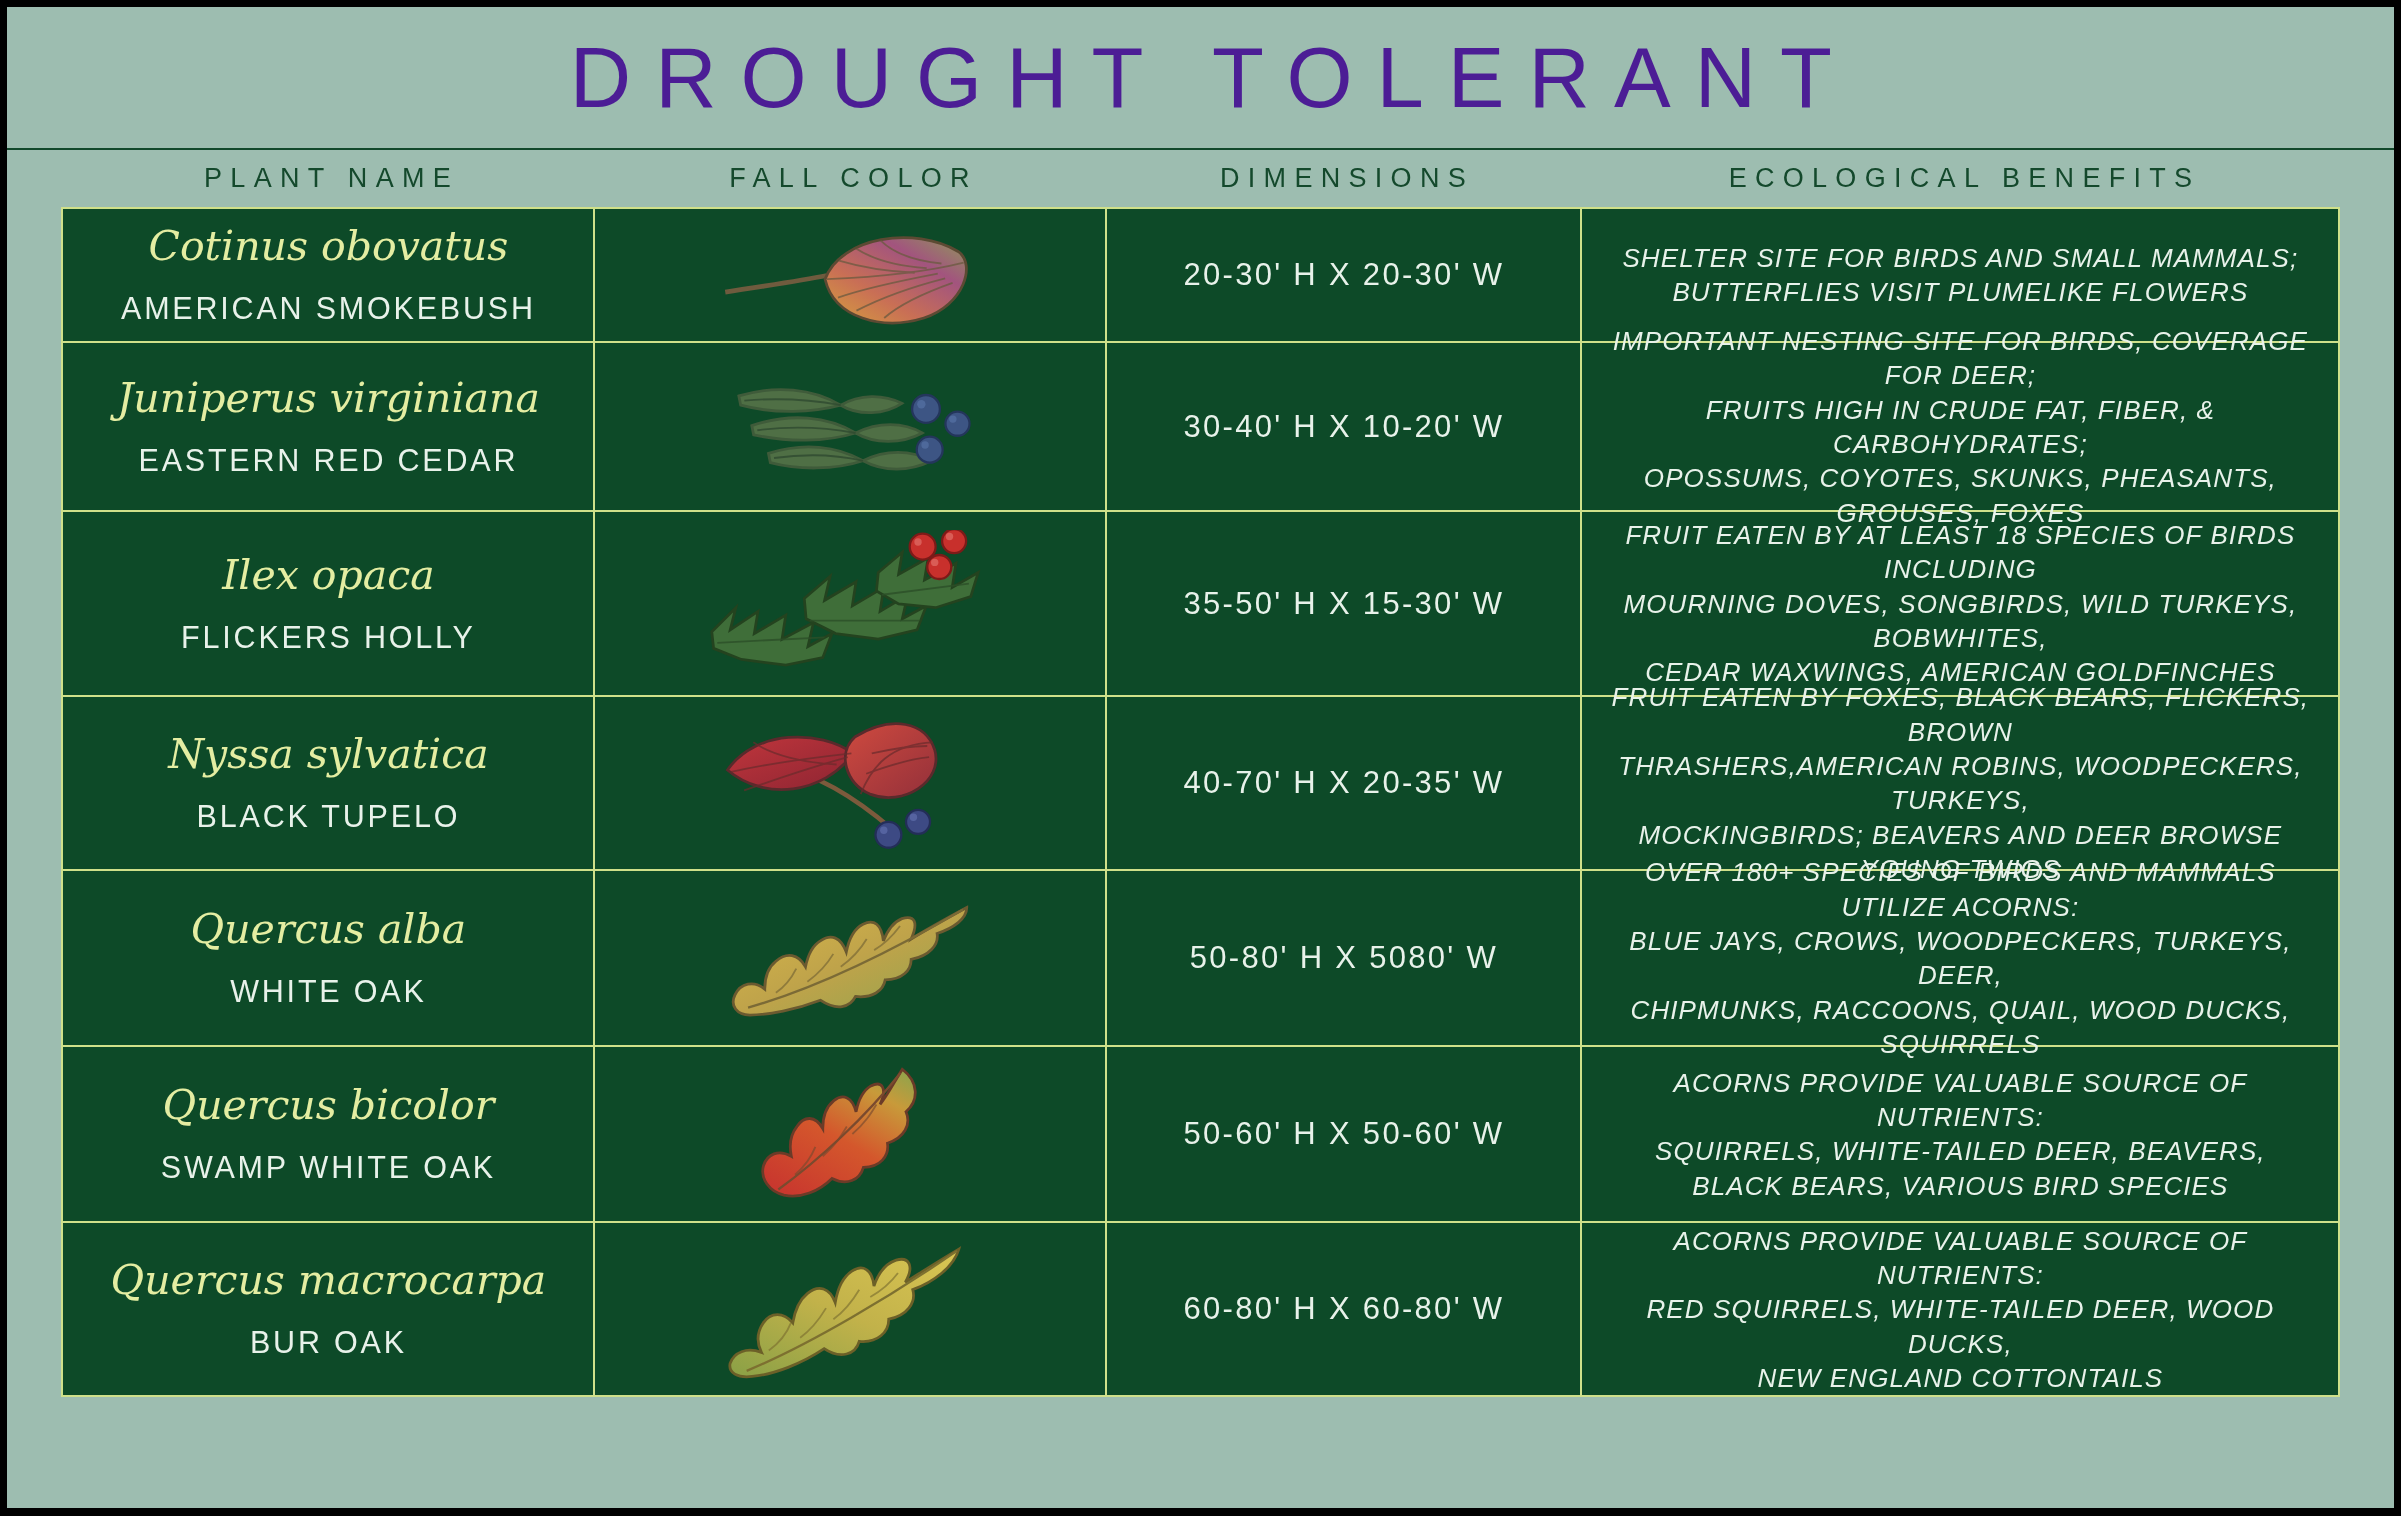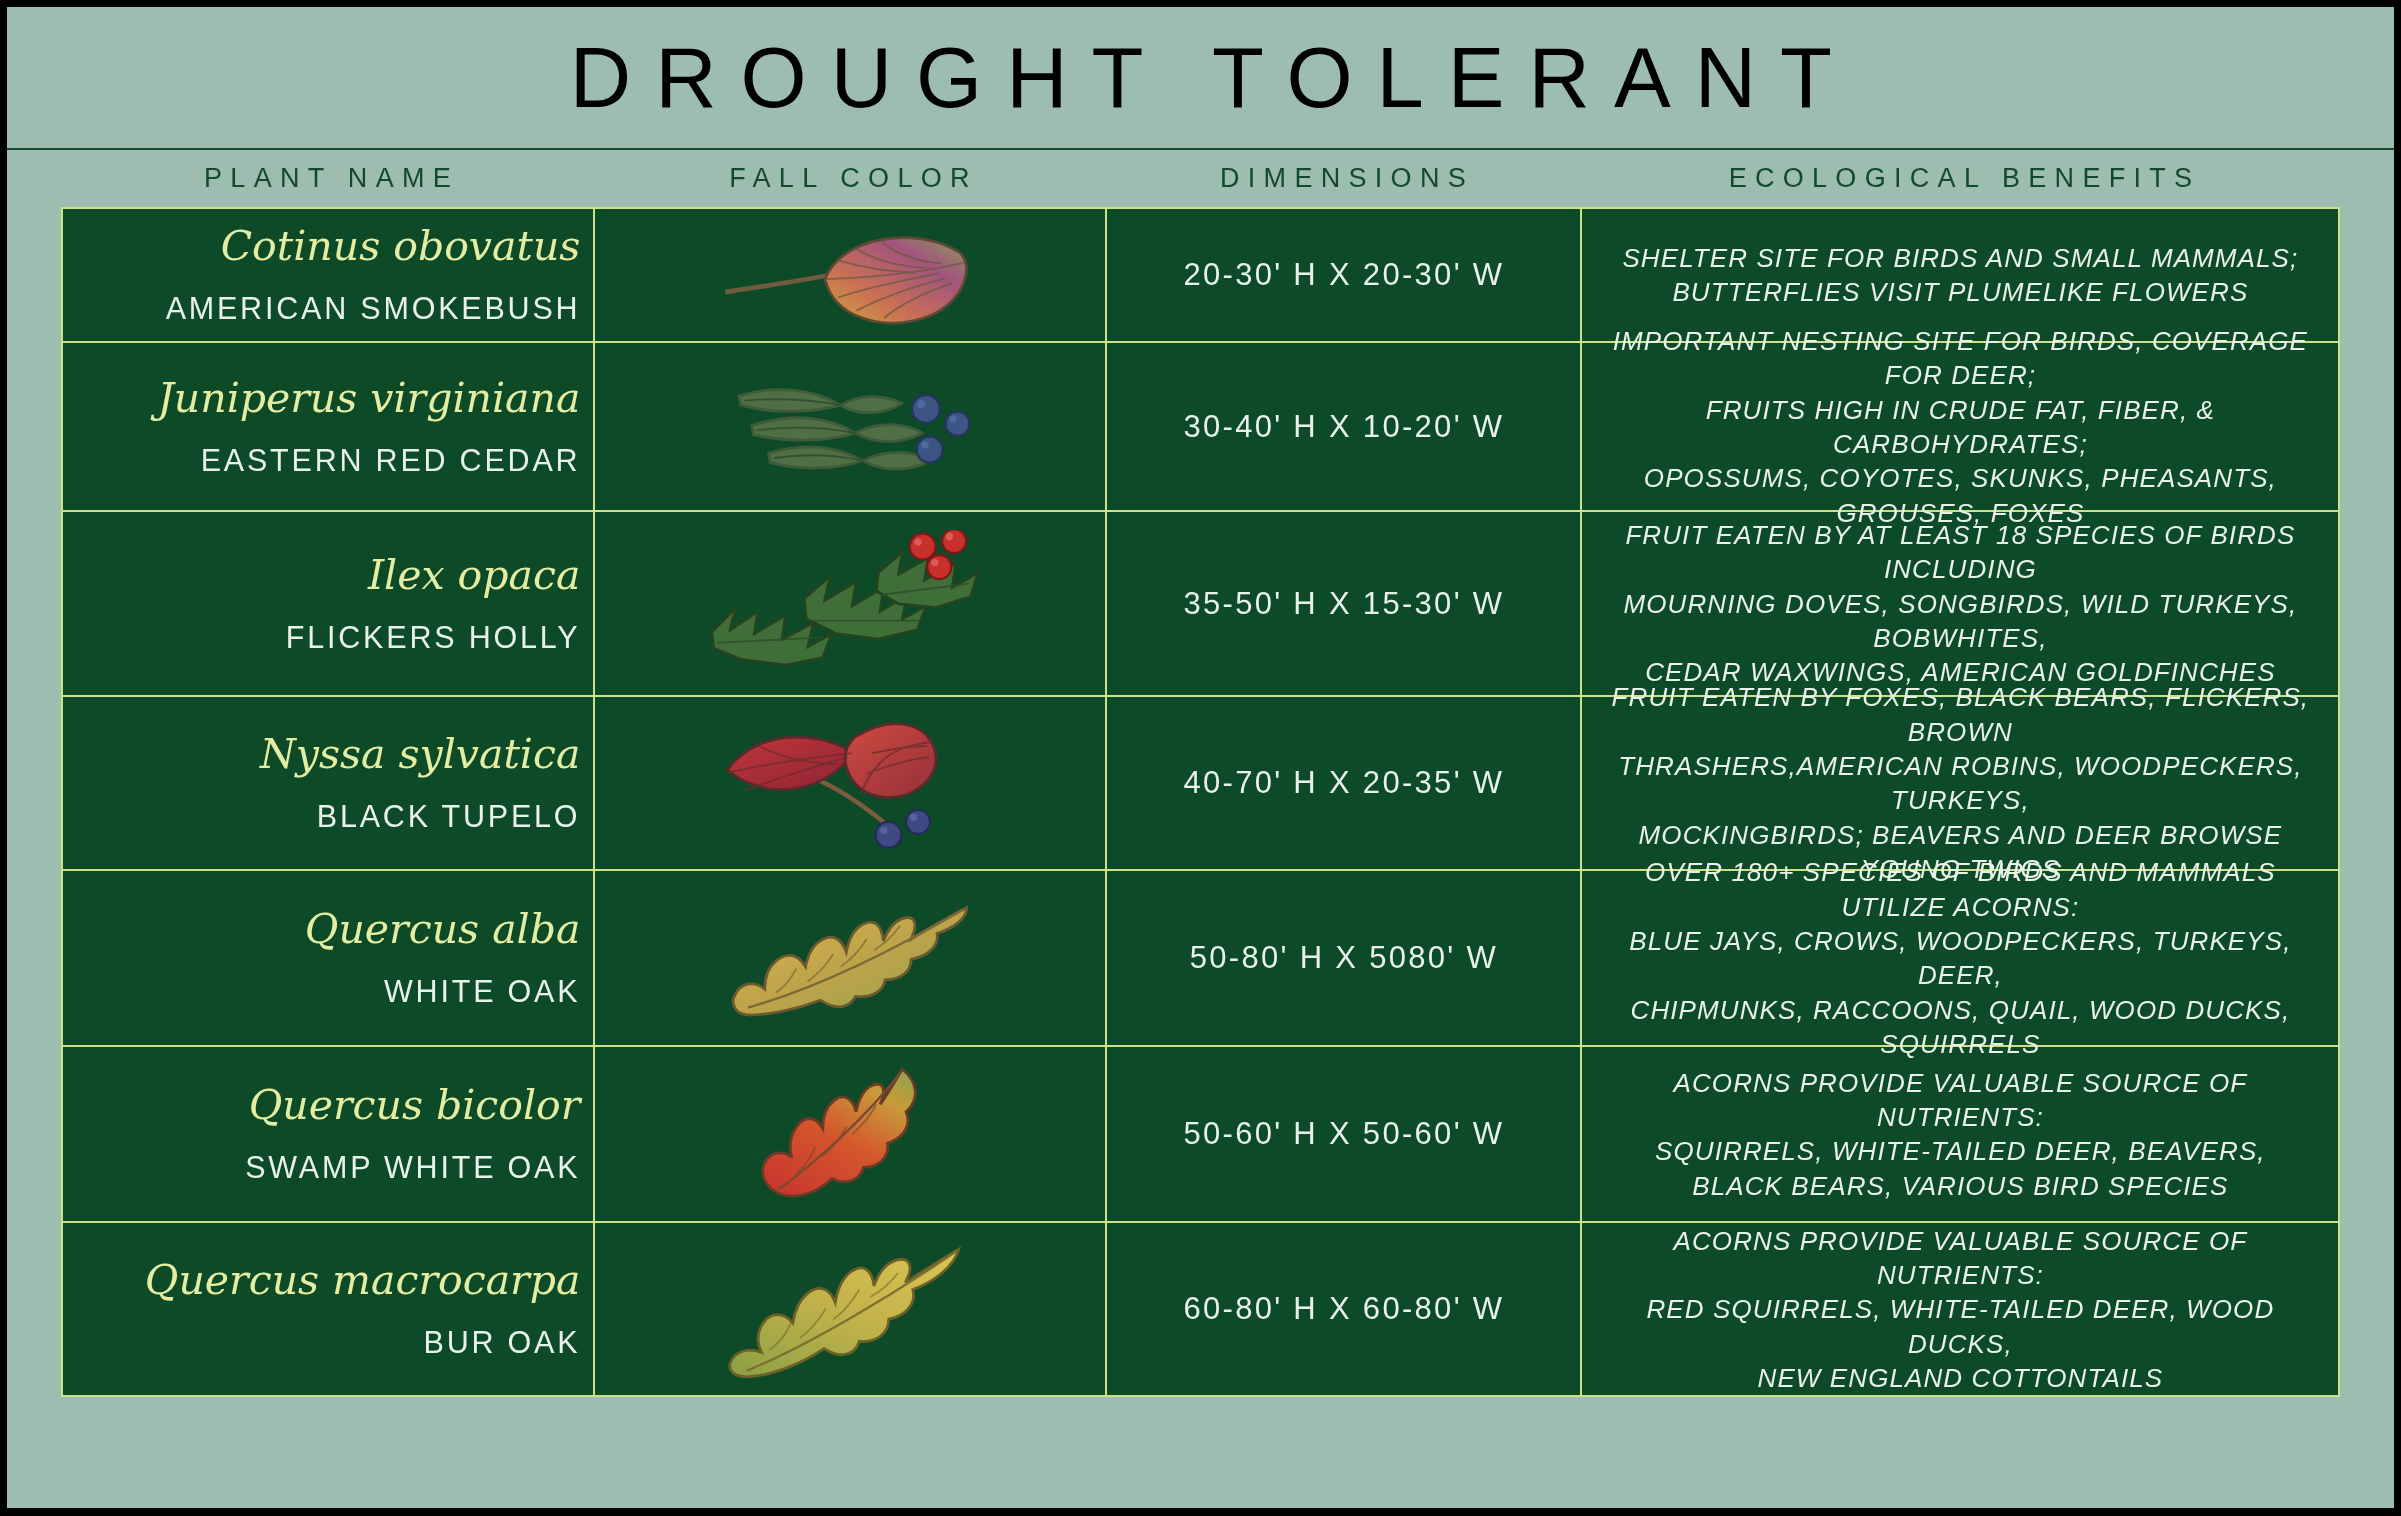--- a/index.html
+++ b/index.html
@@ -24,21 +24,21 @@
     height: 143px;
     border-bottom: 2.8px solid #12492c;
     display: flex;
     align-items: center;
     justify-content: center;
   }
   #title {
     font-family: "Liberation Sans", sans-serif;
     font-size: 85px;
     letter-spacing: 24px;
-    color: #000000;
+    color: #4c1d95;
     font-weight: 400;
     text-indent: 24px;
     white-space: nowrap;
   }
   
   #col-head {
     height: 57px;
     display: flex;
     align-items: center;
     padding: 0 54px 0 54px;
@@ -69,21 +69,21 @@
   }
   .row:last-child { border-bottom: none; }
   .cell {
     display: flex;
     align-items: center;
     justify-content: center;
     border-right: 2.8px solid #cfe08a;
     padding: 9.3px 13px;
   }
   .cell:last-child { border-right: none; }
-  .cell-name   { width: 532px; flex-direction: column; align-items: flex-end; }
+  .cell-name   { width: 532px; flex-direction: column; }
   .cell-color  { width: 512px; }
   .cell-dim    { width: 475px; }
   .cell-bene   { flex: 1; }
 
   .sci {
     font-family: "DejaVu Serif", serif;
     font-style: italic;
     font-size: 41px;
     color: #e4eda2;
     line-height: 1.1;

